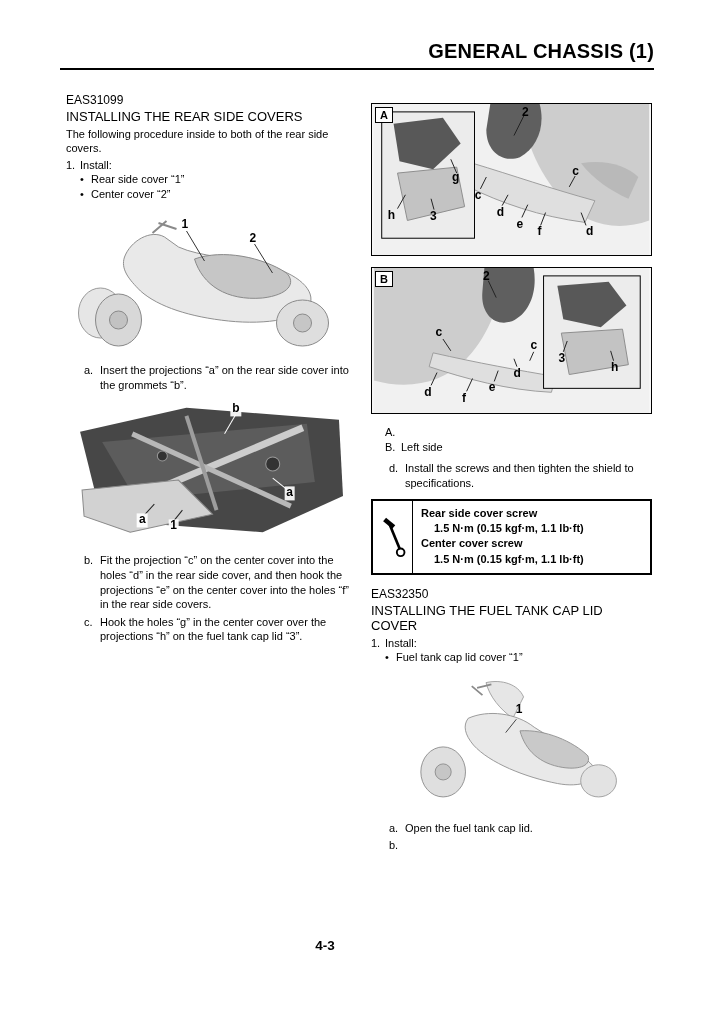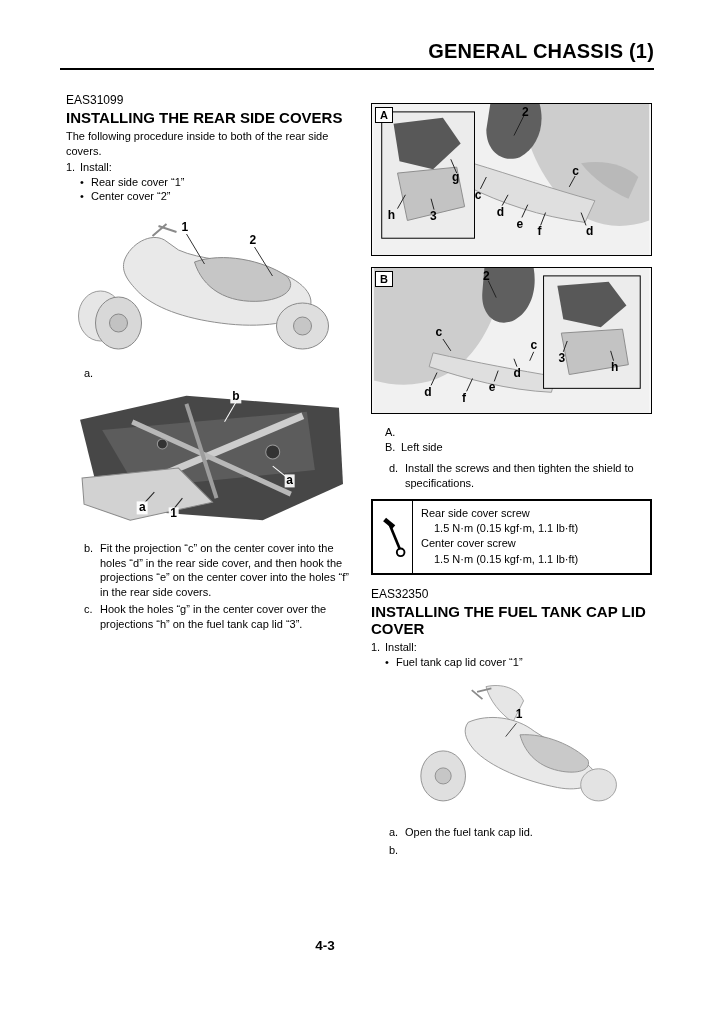--- a/index.html
+++ b/index.html
@@ -26,21 +26,21 @@
     top: 68px;
     left: 60px;
     width: 594px;
     border-top: 2px solid #000;
   }
   .col { position: absolute; font-size: 11px; line-height: 1.32; }
   .col-left  { left: 66px;  top: 94px;  width: 283px; }
   .col-right { left: 371px; top: 103px; width: 281px; }
 
   .eas { font-size: 12px; line-height: 1.15; margin-bottom: 1px; }
-  .sec-title { font-size: 15px; font-weight: bold; line-height: 1.16; margin-bottom: 3px; }
+  .sec-title { font-size: 13px; font-weight: normal; line-height: 1.16; margin-bottom: 3px; }
   .para { margin-bottom: 2px; }
 
   .numstep { display: flex; }
   .numstep .m { width: 14px; flex: none; }
   .numstep .t { flex: 1; }
 
   .bullet { display: flex; padding-left: 14px; }
   .bullet .m { width: 11px; flex: none; }
   .bullet .t { flex: 1; }
 
@@ -81,21 +81,21 @@
   .captions { margin-top: 0; }
   .stepd { margin-top: 7px; }
 
   .spec-box { display: flex; border: 2px solid #000; margin-top: 9px; }
   .spec-icon {
     width: 40px; flex: none;
     border-right: 1px solid #000;
     display: flex; align-items: center; justify-content: center;
     padding: 4px 2px;
   }
-  .spec-text { padding: 5px 8px 6px; font-weight: normal; font-size: 11px; line-height: 1.38; }
+  .spec-text { padding: 5px 8px 6px; font-weight: bold; font-size: 11px; line-height: 1.38; }
   .spec-val { padding-left: 13px; }
 
   .sec2 { margin-top: 13px; }
 
   .footer {
     position: absolute;
     left: 0; top: 938px; width: 650px;
     text-align: center;
     font-size: 13.5px;
     font-weight: bold;
@@ -141,20 +141,21 @@
         <circle cx="236" cy="116" r="9" fill="#c6c6c6" stroke="#8a8a8a"></circle>
         <path d="M120,24 L138,54" stroke="#333" stroke-width="1"></path>
         <path d="M188,37 L206,66" stroke="#333" stroke-width="1"></path>
       </svg>
       <span class="fig-label" style="left:42%;top:12%">1</span>
       <span class="fig-label" style="left:66%;top:21%">2</span>
     </div>
 
     <div class="step">
       <span class="m">a.</span>
+      <span class="t">Insert the projections “a” on the rear side cover into the grommets “b”.</span>
     </div>
 
     <div class="figure fig-under">
       <svg viewBox="0 0 282 148">
         <polygon points="14,34 120,10 272,22 276,98 196,134 36,122" fill="#474747"></polygon>
         <polygon points="36,44 240,26 248,84 70,102" fill="#5c5c5c"></polygon>
         <path d="M36,114 L236,30" stroke="#cdcdcd" stroke-width="7" fill="none"></path>
         <path d="M66,36 L224,108" stroke="#b8b8b8" stroke-width="5" fill="none"></path>
         <path d="M120,18 L150,112" stroke="#9d9d9d" stroke-width="4" fill="none"></path>
         <polygon points="16,92 112,82 146,116 64,134 18,118" fill="#d2d2d2" stroke="#8a8a8a"></polygon>

